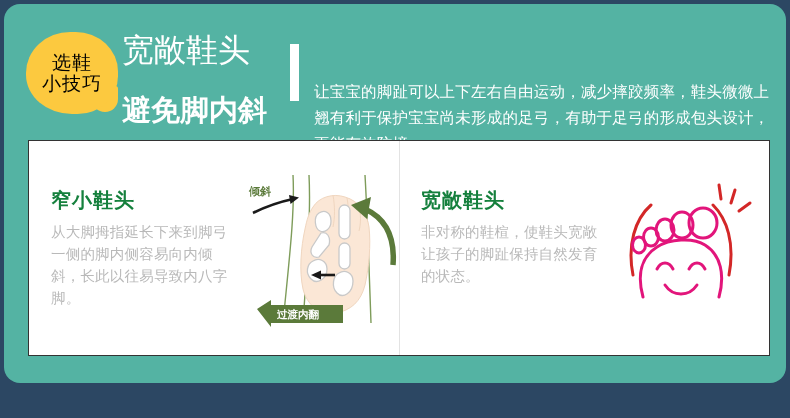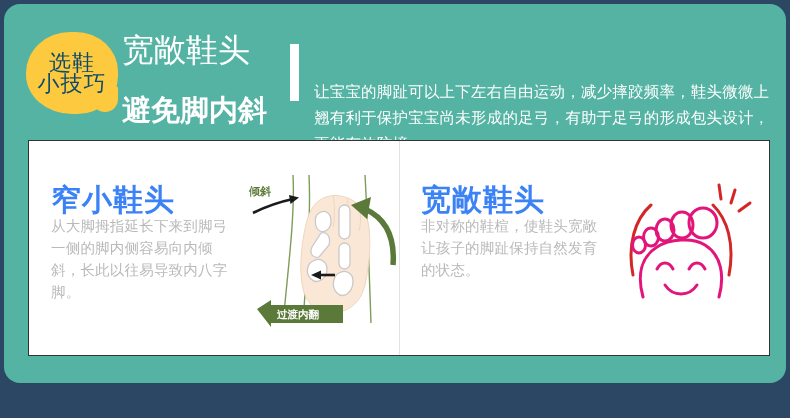--- a/index.html
+++ b/index.html
@@ -64,22 +64,22 @@
   #badge .badge-text {
     position: absolute;
     left: 0;
     top: 0;
     width: 92px;
     height: 82px;
     display: flex;
     flex-direction: column;
     align-items: center;
     justify-content: center;
-    color: #0c4a6e;
-    font-size: 22px;
+    color: #000000;
+    font-size: 19px;
     line-height: 21px;
     letter-spacing: 1px;
     font-weight: 500;
   }
 
   
   #heading {
     position: absolute;
     left: 118px;
     top: 0px;
@@ -151,28 +151,29 @@
     background: #e3e3e3;
   }
 
   .panel-text {
     position: absolute;
     left: 22px;
     top: 44px;
     width: 190px;
   }
   .panel-title {
-    color: #3b82f6;
-    font-size: 30px;
+    color: #15803d;
+    font-size: 20px;
     line-height: 30px;
     font-weight: bold;
     letter-spacing: 1px;
     white-space: nowrap;
   }
   .panel-body {
+    margin-top: 6px;
     color: #b9b9b9;
     font-size: 14.5px;
     line-height: 22px;
     letter-spacing: 0.2px;
   }
 
   .panel-figure {
     position: absolute;
     right: 6px;
     top: 26px;

